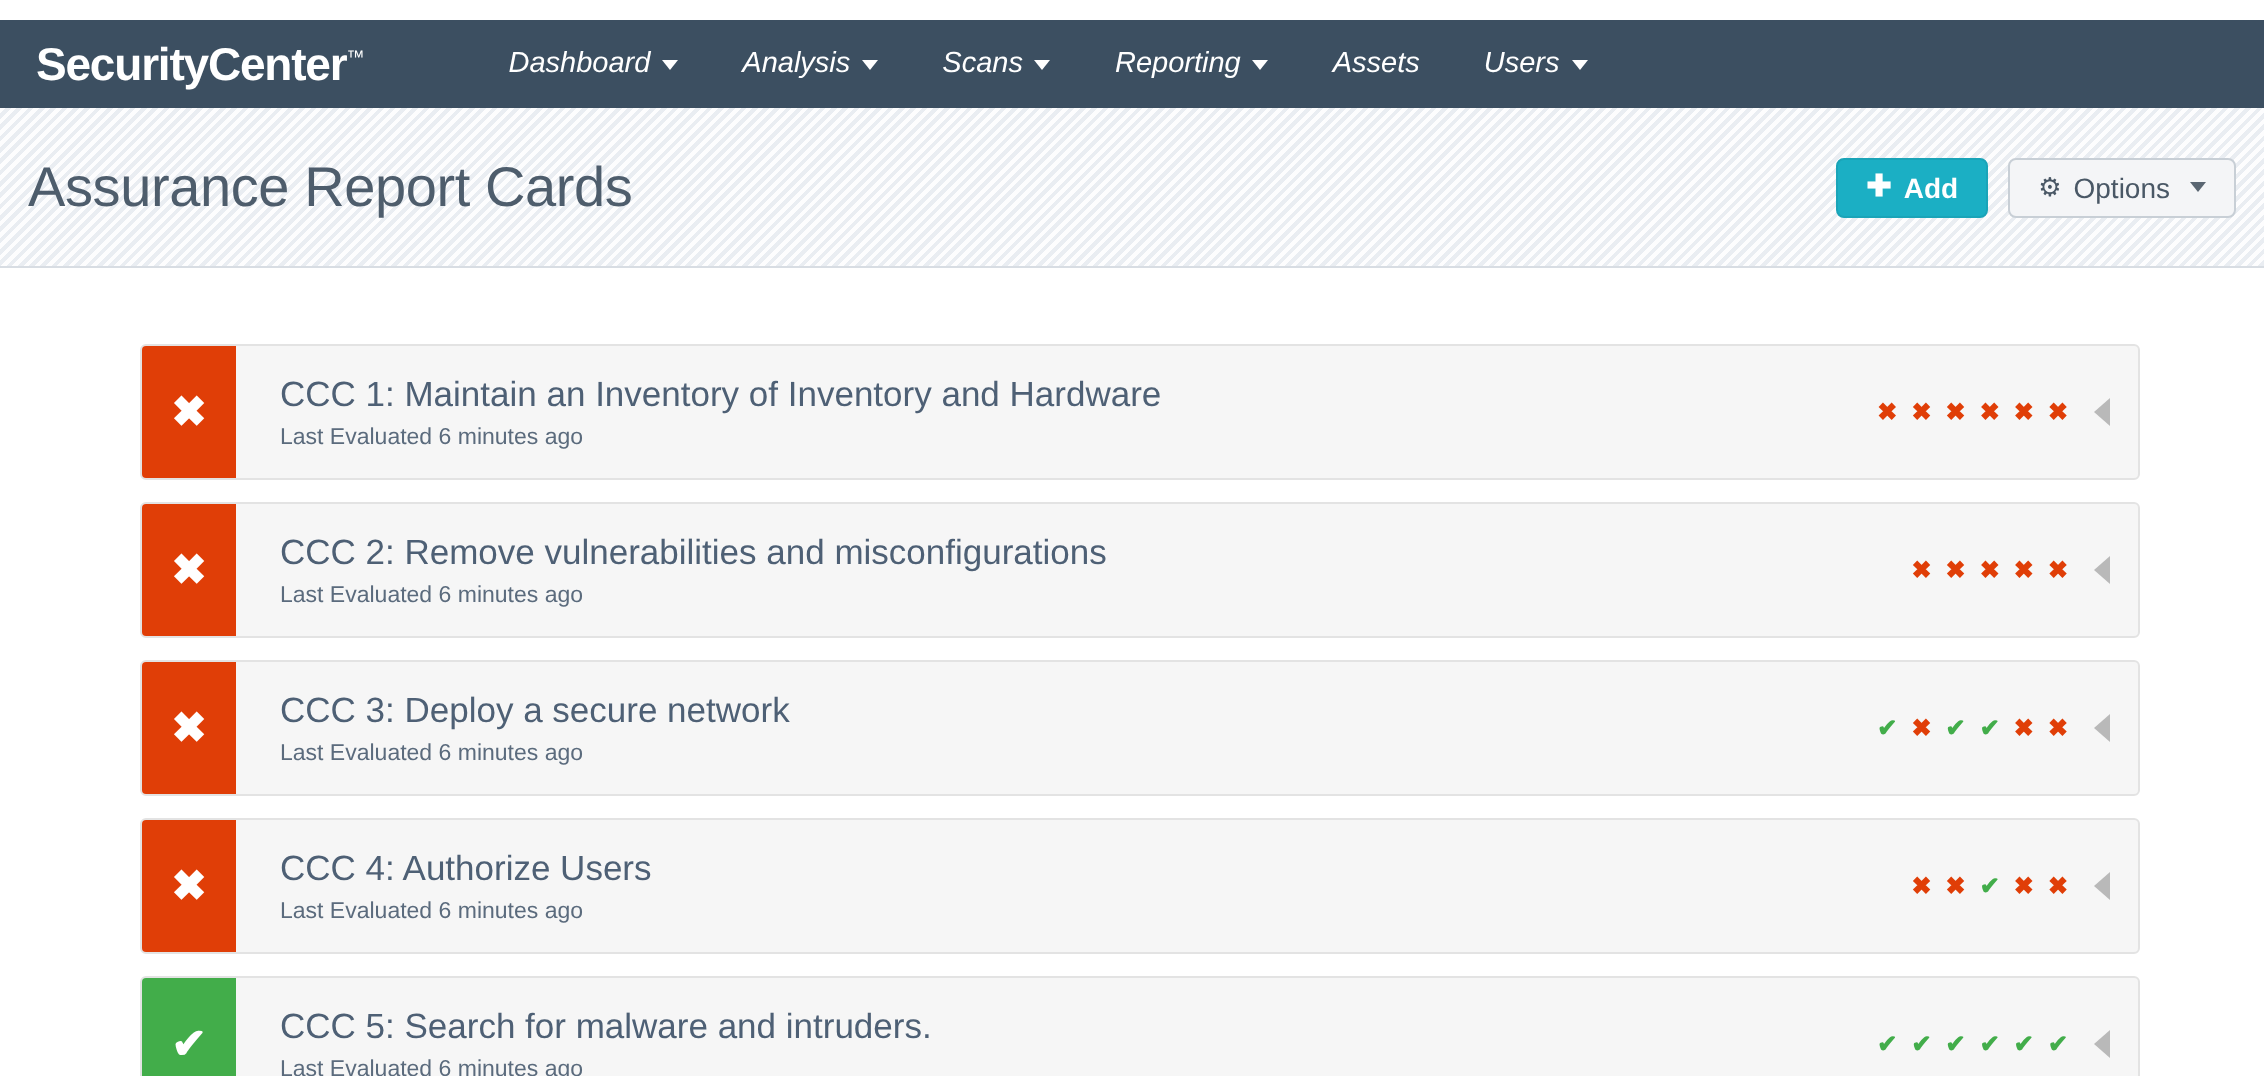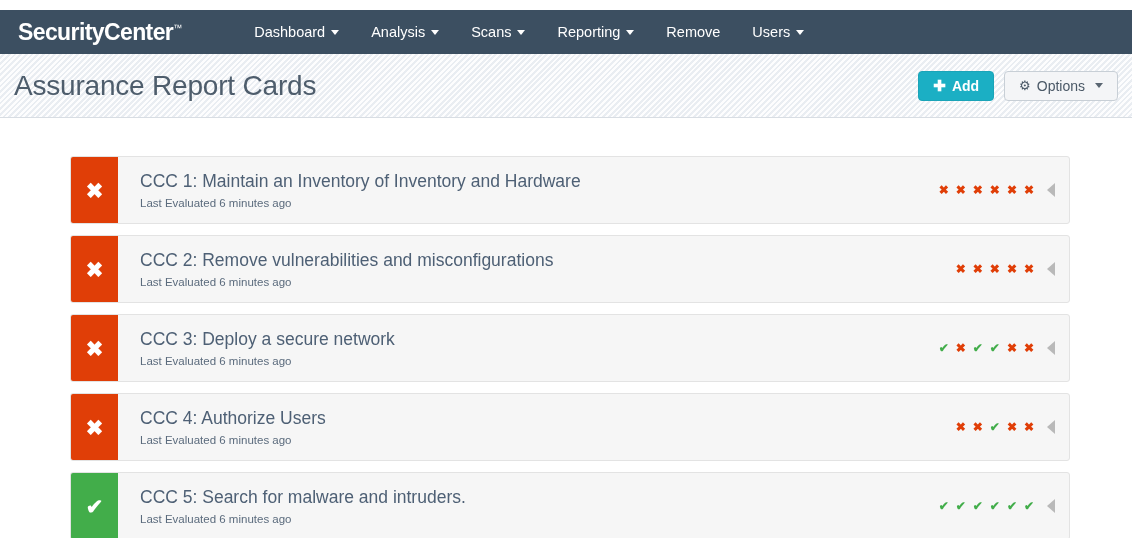--- a/index.html
+++ b/index.html
@@ -32,20 +32,21 @@
   .brand .tm {
     font-size: 9px;
     vertical-align: super;
     font-weight: normal;
     letter-spacing: 0;
   }
   .nav-items {
     display: flex;
     align-items: flex-end;
     margin-left: 48px;
+    font-style: italic;
   }
   .nav-item {
     color: #ffffff;
     font-size: 14.5px;
     padding: 0 16px;
     white-space: nowrap;
     display: flex;
     align-items: center;
     gap: 6px;
     cursor: pointer;
@@ -54,21 +55,21 @@
   .caret-down {
     width: 0; height: 0;
     border-left: 4.5px solid transparent;
     border-right: 4.5px solid transparent;
     border-top: 5px solid #ffffff;
     display: inline-block;
   }
 
   
   .page-header {
-    height: 64px;
+    height: 80px;
     background-color: #f2f4f7;
     background-image: repeating-linear-gradient(
       135deg,
       rgba(255,255,255,0.85) 0px,
       rgba(255,255,255,0.85) 2px,
       rgba(232,236,241,0.85) 2px,
       rgba(232,236,241,0.85) 4px
     );
     border-bottom: 1px solid #d8dde3;
     display: flex;
@@ -221,21 +222,21 @@
       </div>
       <div class="nav-item">
         <span>Scans</span>
         <span class="caret-down"></span>
       </div>
       <div class="nav-item">
         <span>Reporting</span>
         <span class="caret-down"></span>
       </div>
       <div class="nav-item">
-        <span>Remove</span>
+        <span>Assets</span>
       </div>
       <div class="nav-item">
         <span>Users</span>
         <span class="caret-down"></span>
       </div>
     </div>
 </div>
 
 <div class="page-header">
   <div class="page-title">Assurance Report Cards</div>

